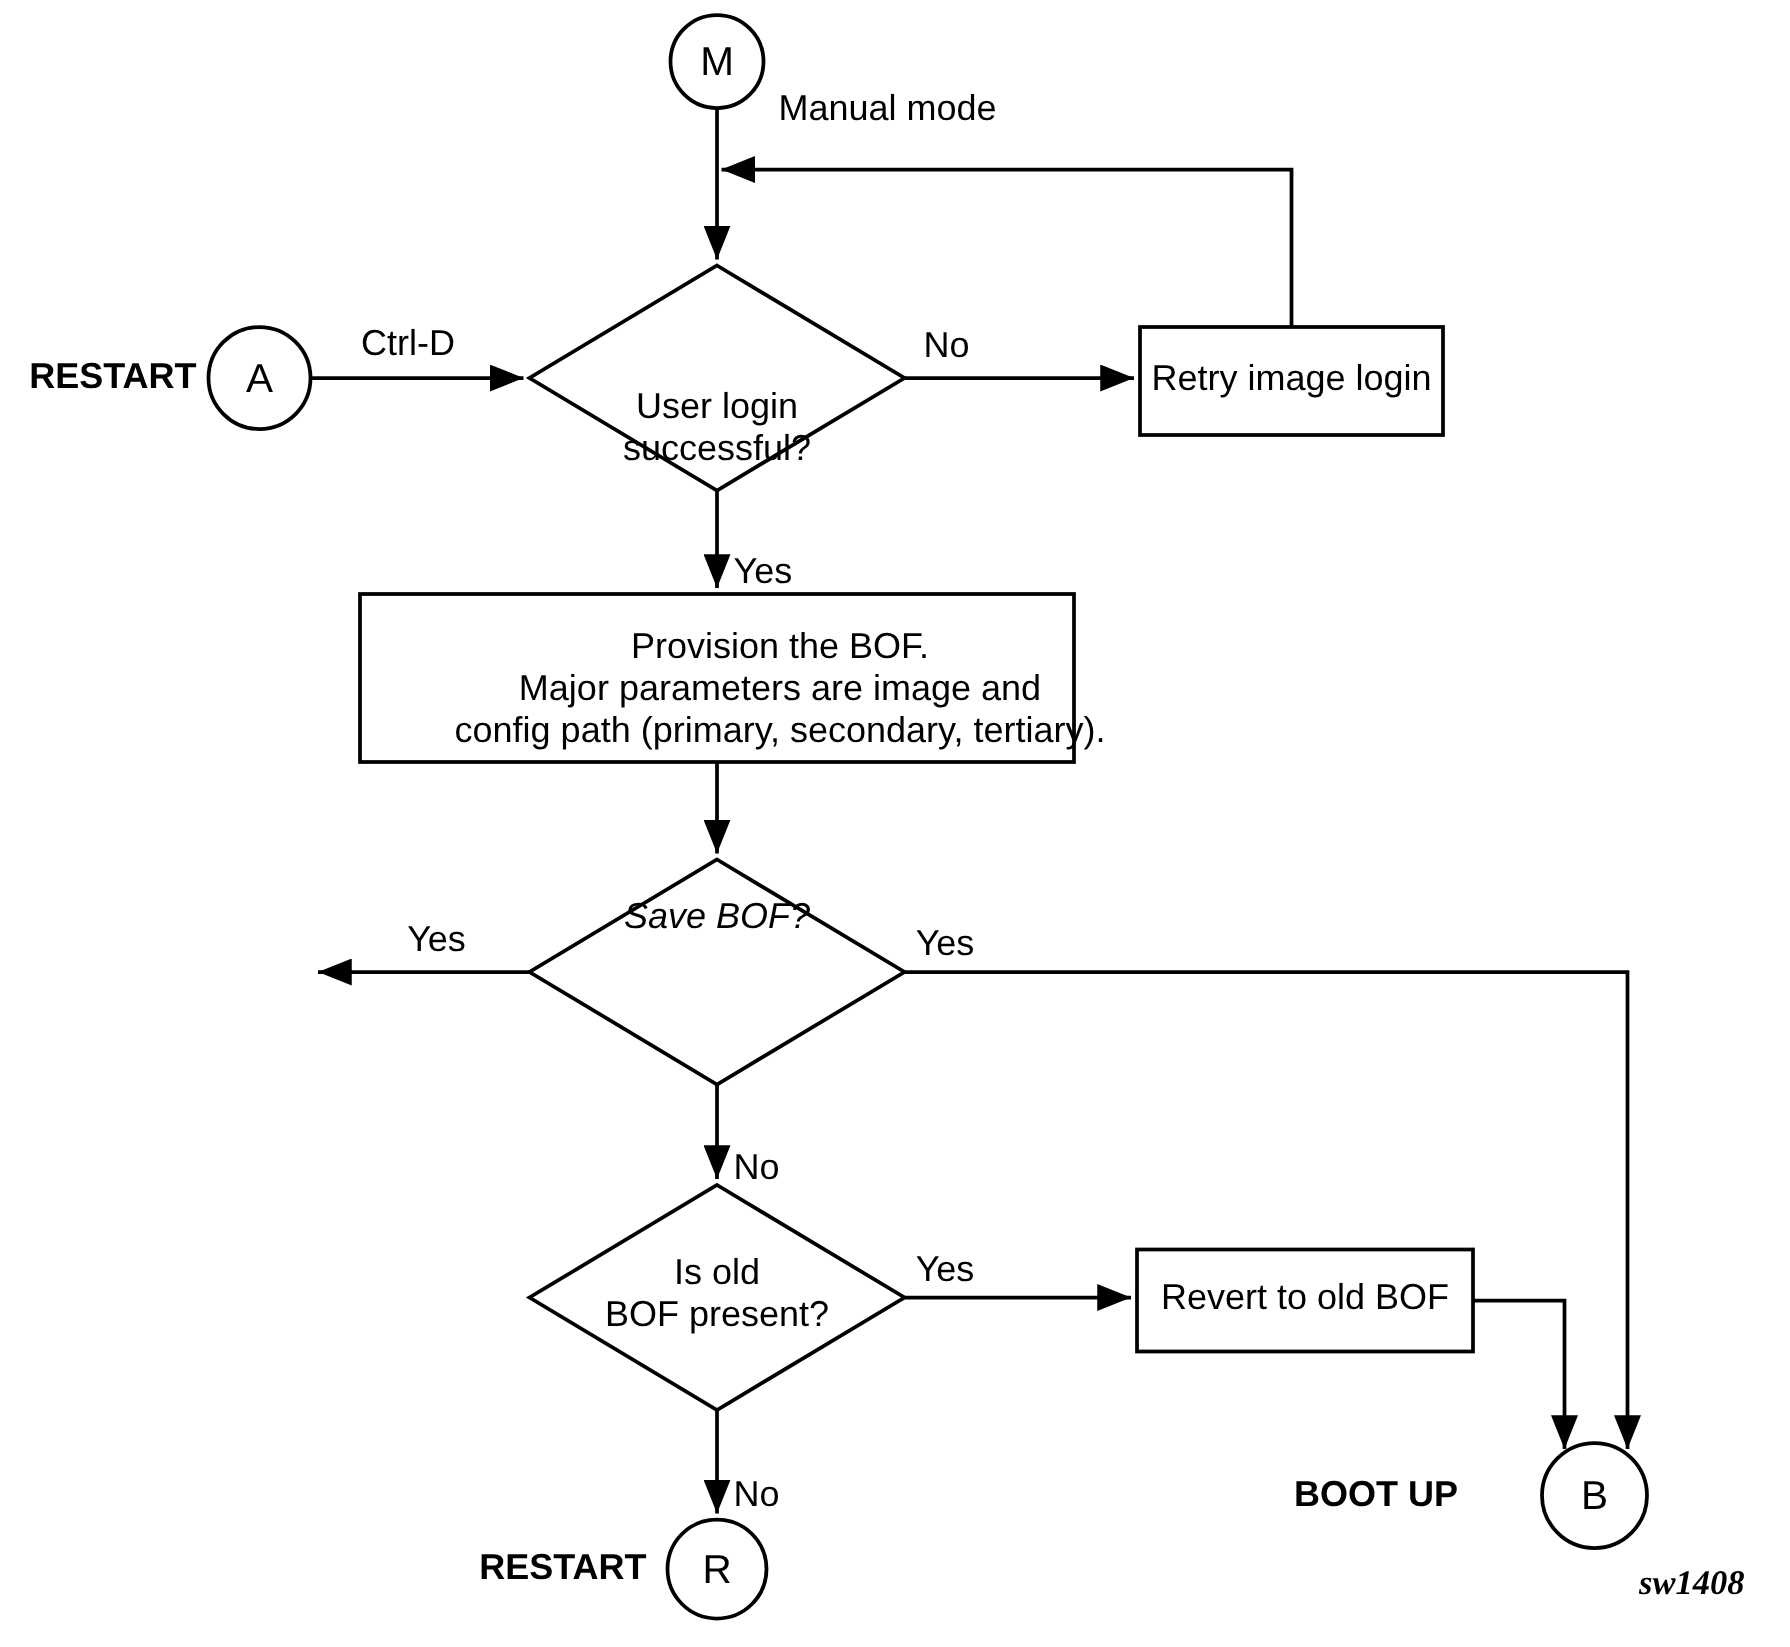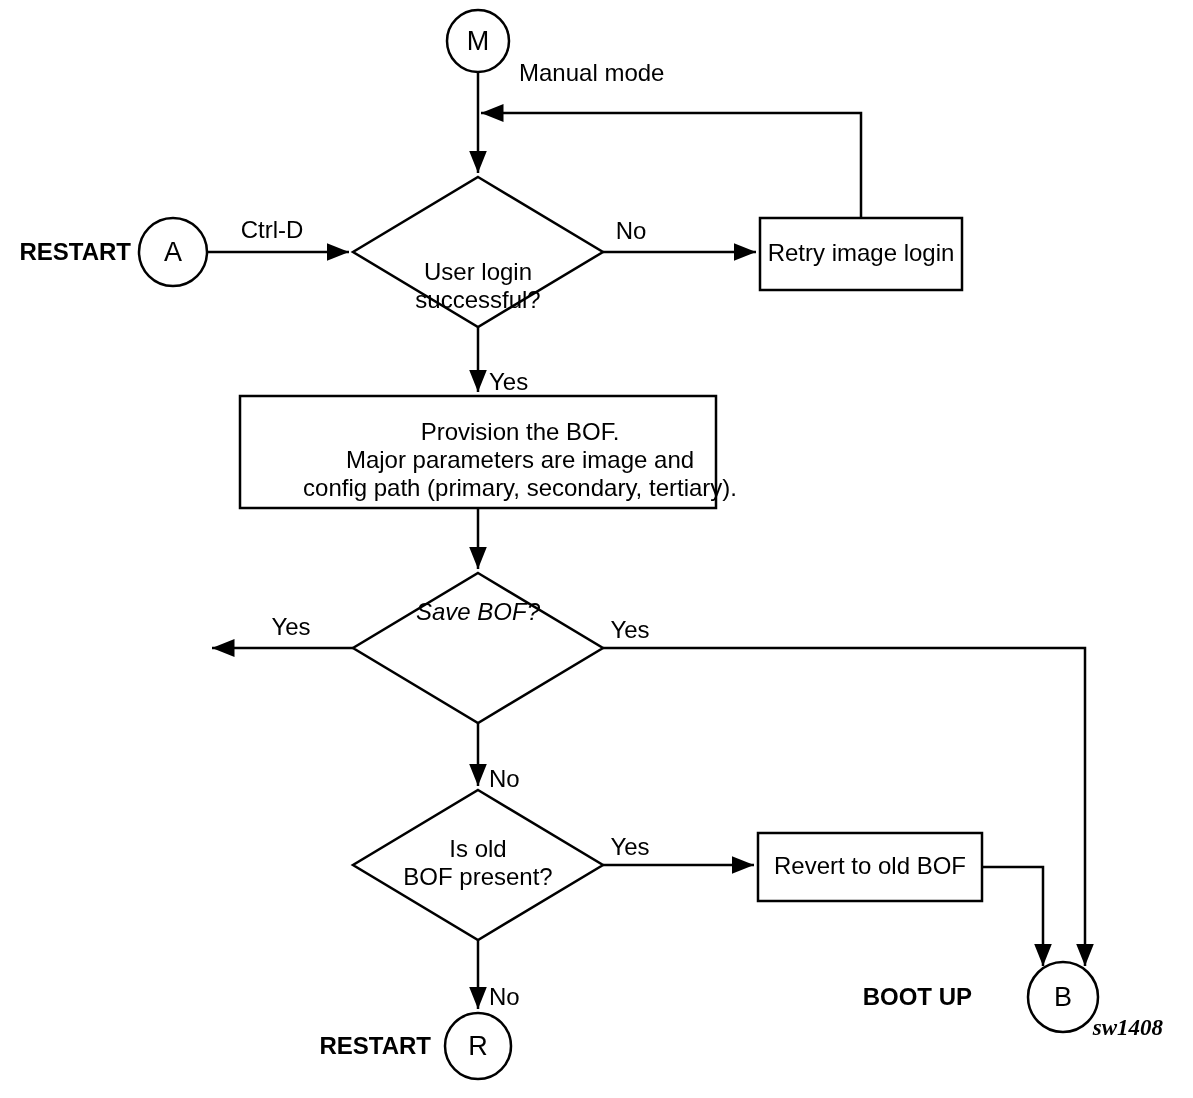--- a/index.html
+++ b/index.html
@@ -93,15 +93,15 @@
 
   <div class="lbl center" style="left:272px; top:230px;">Ctrl-D</div>
   <div class="lbl center" style="left:631px; top:231px;">No</div>
   <div class="lbl vcenter" style="left:489px; top:350px;">Yes</div>
   <div class="lbl center" style="left:291px; top:627px;">Yes</div>
   <div class="lbl center" style="left:630px; top:630px;">Yes</div>
   <div class="lbl vcenter" style="left:489px; top:747px;">No</div>
   <div class="lbl center" style="left:630px; top:847px;">Yes</div>
   <div class="lbl vcenter" style="left:489px; top:965px;">No</div>
 
-  <div class="lbl fig-id rightend" style="left:1163px; top:1028px;">sw1408</div>
+  <div class="lbl fig-id rightend" style="left:1163px; top:1056px;">sw1408</div>
 
 </div>
 
 </body></html>

